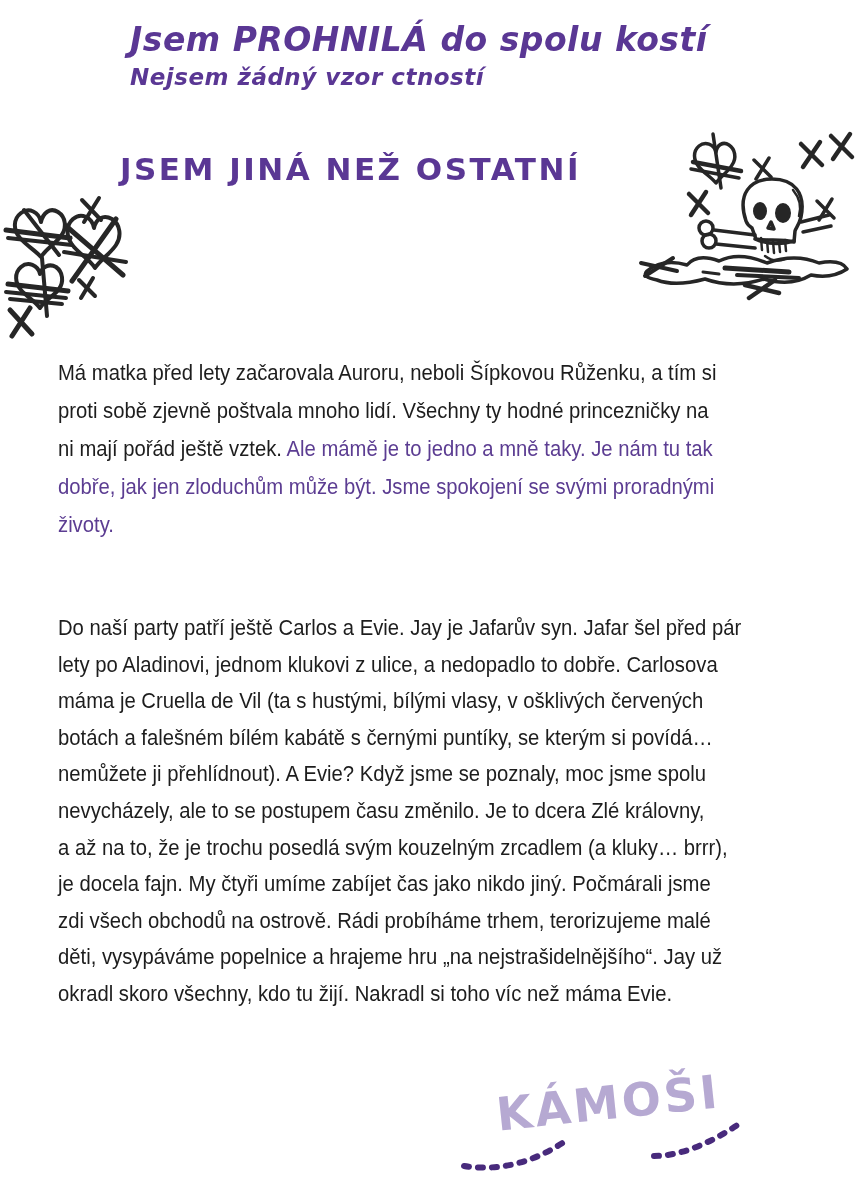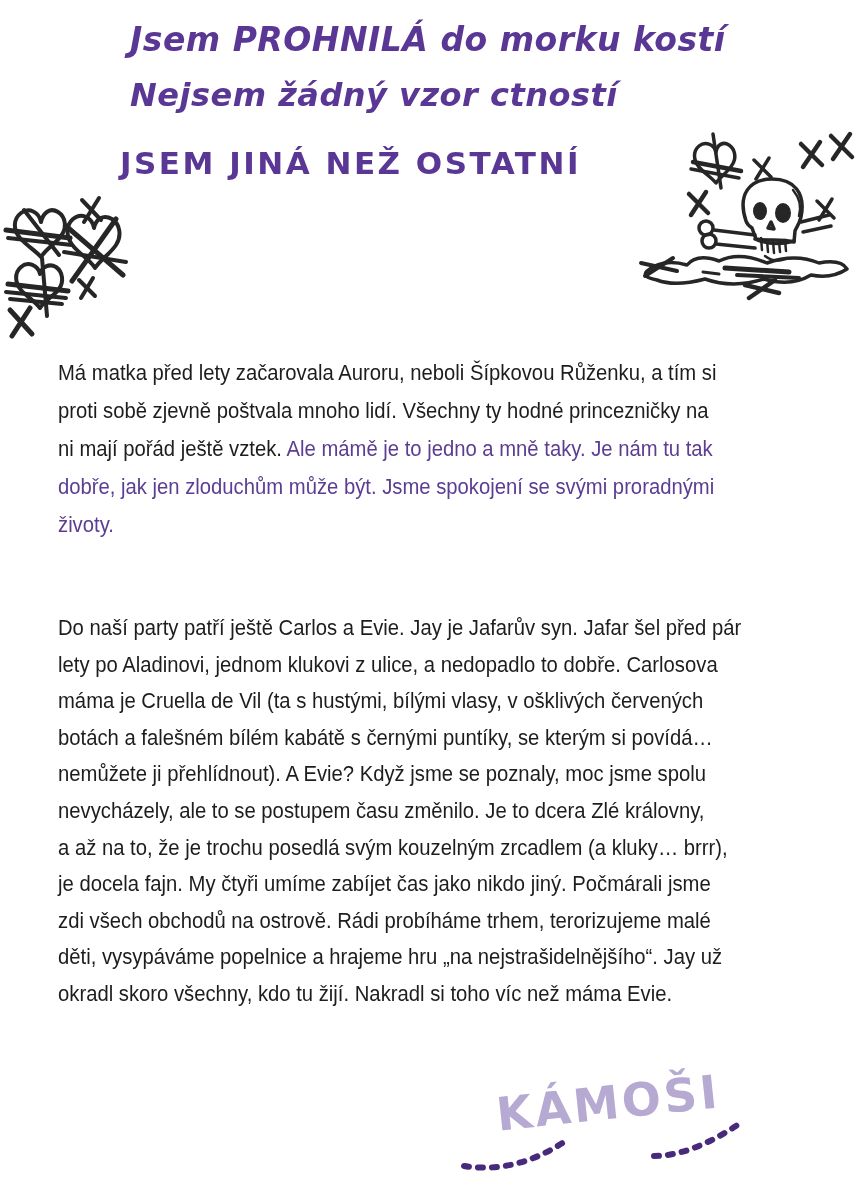--- a/index.html
+++ b/index.html
@@ -3,22 +3,22 @@
 <meta charset="utf-8">
 <style>
   html,body{margin:0;padding:0;}
   body{width:860px;height:1181px;background:#ffffff;font-family:"Liberation Sans",sans-serif;overflow:hidden;}
   .page{position:relative;width:860px;height:1181px;background:#fff;}
 
   
   .hero-line{position:absolute;font-family:"DejaVu Sans",sans-serif;font-style:italic;font-weight:700;
     color:#5a3794;white-space:nowrap;letter-spacing:0.5px;}
   .hero-1{left:130px;top:20px;font-size:33px;}
-  .hero-2{left:130px;top:76px;font-size:32px;}
-  .hero-3{left:120px;top:145px;font-size:31px;font-style:normal;letter-spacing:2.5px;}
+  .hero-2{left:130px;top:64px;font-size:23px;}
+  .hero-3{left:120px;top:151px;font-size:31px;font-style:normal;letter-spacing:2.5px;}
 
   
   .para{position:absolute;left:58px;transform:scaleX(0.9);transform-origin:top left;color:#1d1d1d;}
   .para .ln{display:block;white-space:nowrap;font-size:22.5px;}
   .para-1{top:338px;}
   .para-1 .ln{line-height:38px;}
   .para-2{top:594px;}
   .para-2 .ln{line-height:36.6px;}
   .purple{color:#5c3d92;}
 
@@ -29,21 +29,21 @@
 
   .sticker-word{position:absolute;left:496px;top:1076px;font-family:"DejaVu Sans",sans-serif;font-weight:700;
     font-size:46px;color:#b6a9d2;letter-spacing:3px;transform:rotate(-6deg);white-space:nowrap;}
   .stitch path{stroke:#482a7c;fill:none;}
 </style>
 </head>
 <body>
 
 <div class="page">
 
-  <div class="hero-line hero-1">Jsem PROHNILÁ do morku kostí</div>
+  <div class="hero-line hero-1">Jsem PROHNILÁ do spolu kostí</div>
   <div class="hero-line hero-2">Nejsem žádný vzor ctností</div>
   <div class="hero-line hero-3">JSEM JINÁ NEŽ OSTATNÍ</div>
 
   <svg class="doodle" style="left:2px;top:186px;" width="182" height="168" viewBox="0 0 182 168">
     <g stroke-width="4">
       <path d="M39 36 C37 26 27 21 19 27 C11 33 11 44 18 52 C25 60 33 64 39 71 C44 63 53 58 59 50 C65 42 64 31 56 26 C48 21 41 27 39 36 Z"></path>
       <path d="M4 44 L68 52" stroke-width="5"></path>
       <path d="M6 52 L70 59"></path>
       <path d="M22 24 L57 69"></path>
       <path d="M92 42 C90 31 79 26 71 33 C63 40 64 52 72 61 C80 70 88 74 93 82 C99 73 108 68 114 59 C120 50 118 38 110 33 C101 28 94 33 92 42 Z"></path>

